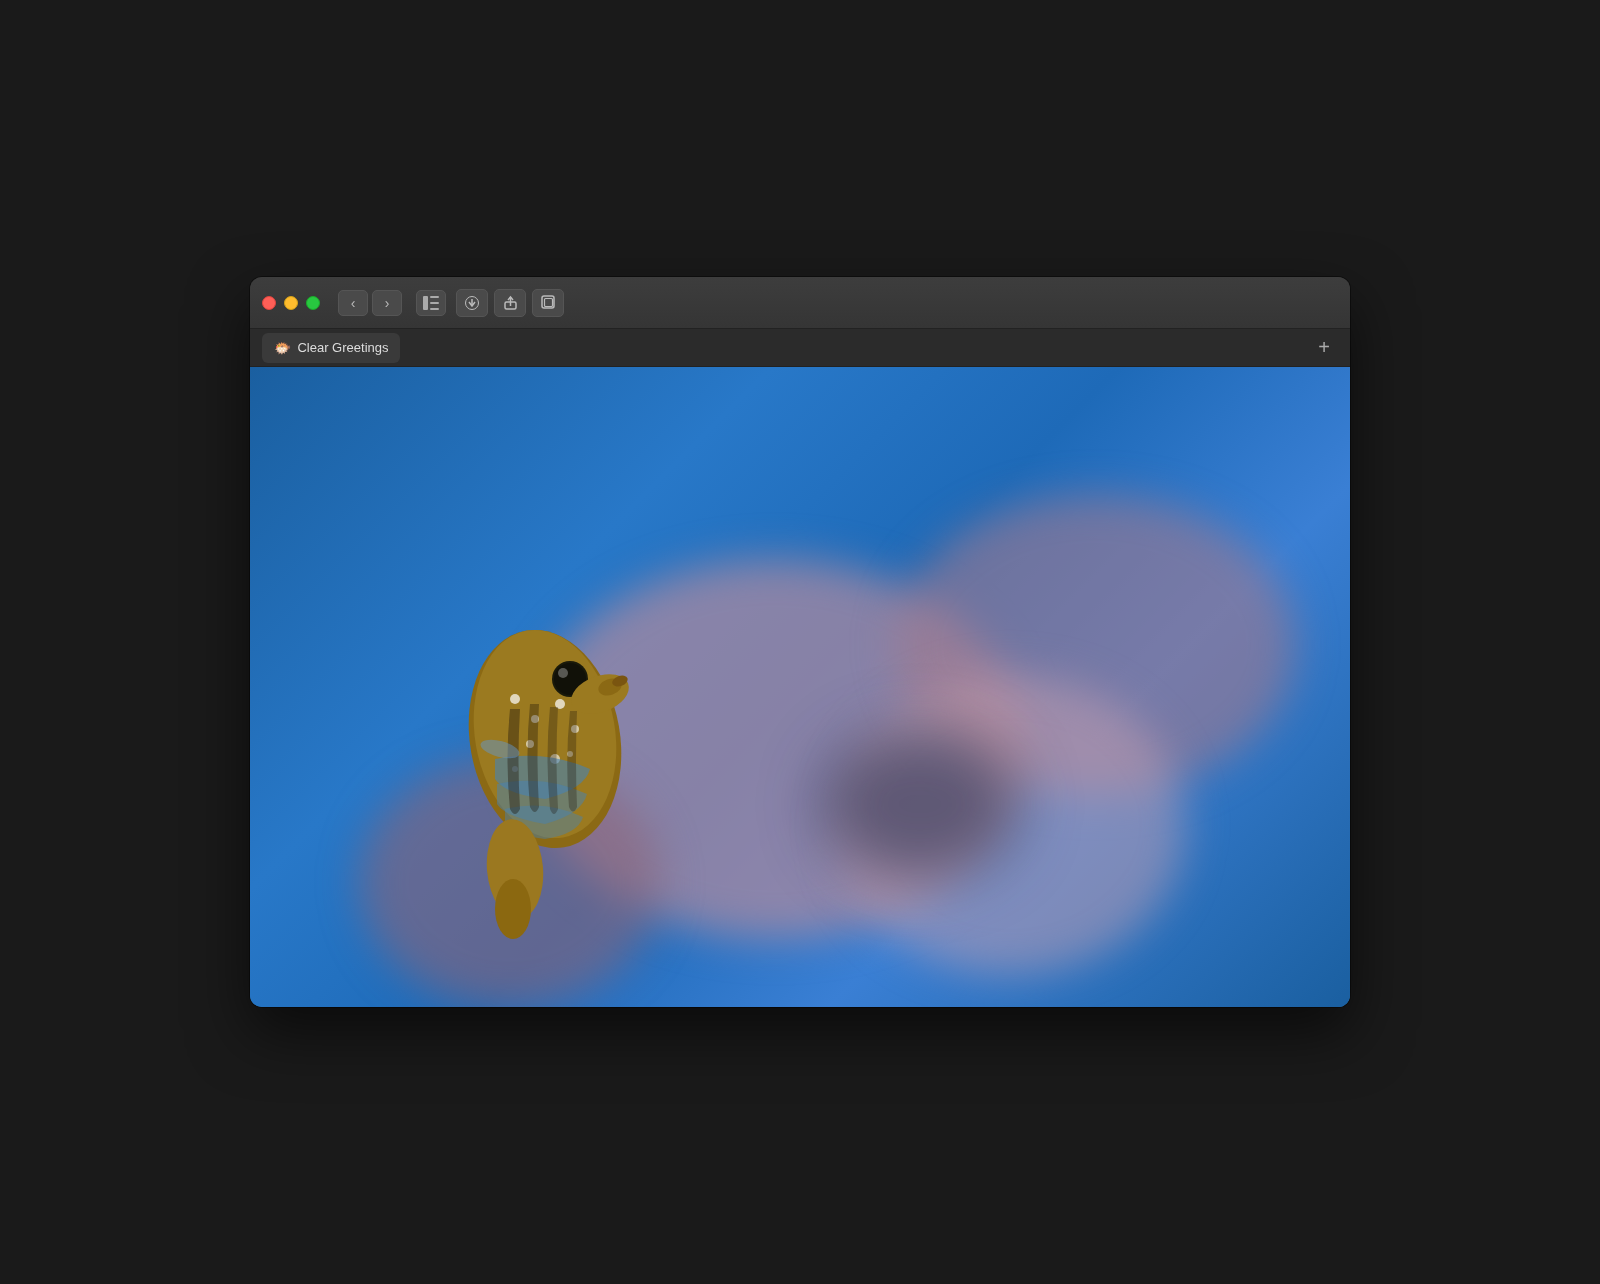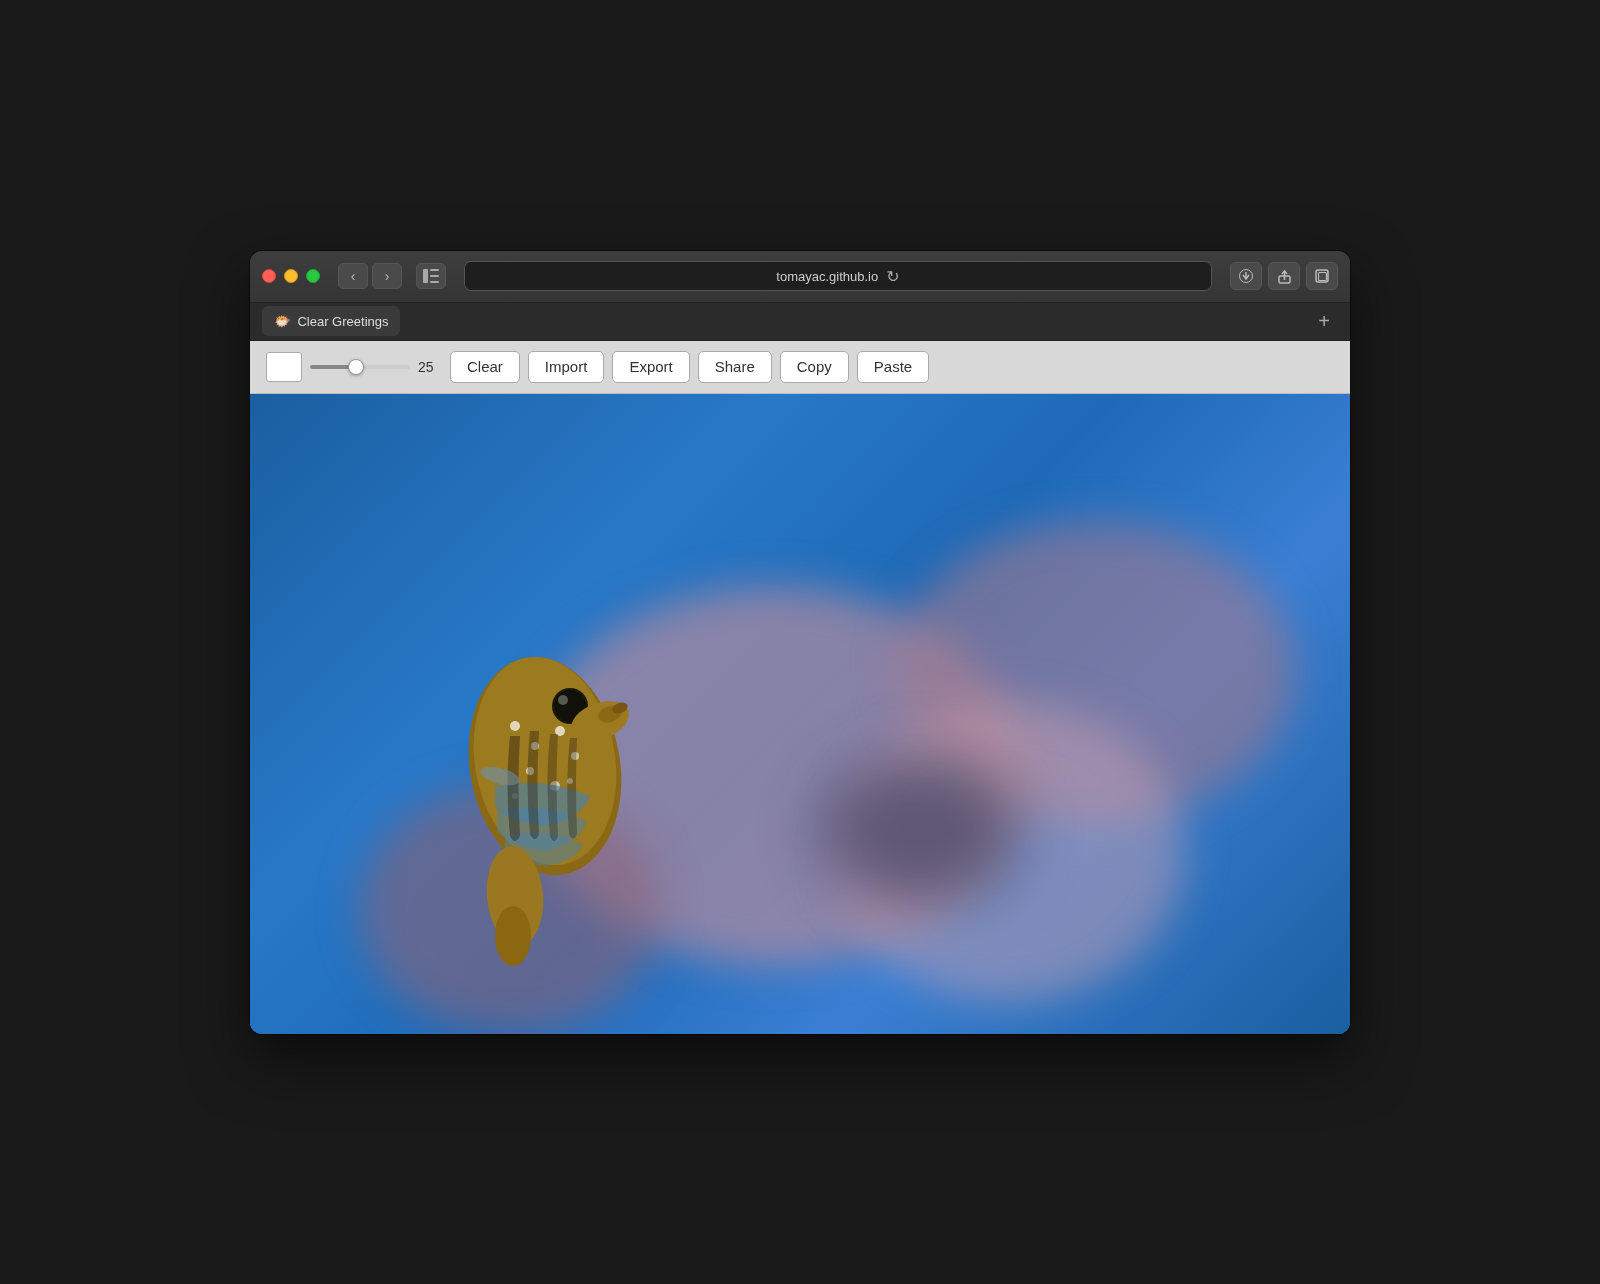--- a/index.html
+++ b/index.html
@@ -347,24 +347,20 @@
 
     <div class="sidebar-toggle">
       <svg width="16" height="14" viewBox="0 0 16 14" fill="none">
         <rect x="0" y="0" width="5" height="14" rx="1" fill="#aaa"></rect>
         <rect x="7" y="0" width="9" height="2" rx="1" fill="#aaa"></rect>
         <rect x="7" y="6" width="9" height="2" rx="1" fill="#aaa"></rect>
         <rect x="7" y="12" width="9" height="2" rx="1" fill="#aaa"></rect>
       </svg>
     </div>
 
-    <div class="address-bar">
-      <span class="address-text">tomayac.github.io</span>
-      <span class="reload-btn">↻</span>
-    </div>
 
     <div class="toolbar-right">
       <div class="toolbar-icon-btn">
         <svg width="14" height="14" viewBox="0 0 14 14" fill="none">
           <circle cx="7" cy="7" r="6.5" stroke="#bbb" fill="none"></circle>
           <polyline points="4,6 7,10 10,6" stroke="#bbb" stroke-width="1.5" fill="none"></polyline>
           <line x1="7" y1="3" x2="7" y2="10" stroke="#bbb" stroke-width="1.5"></line>
         </svg>
       </div>
       <div class="toolbar-icon-btn">
@@ -384,37 +380,20 @@
   </div>
 
   <div class="tabbar">
     <div class="tab">
       <span class="tab-favicon">🐡</span>
       <span>Clear Greetings</span>
     </div>
     <div class="tab-new">+</div>
   </div>
 
-  <div class="app-toolbar">
-    <div class="color-swatch"></div>
-
-    <div class="slider-container">
-      <div class="slider">
-        <div class="slider-thumb"></div>
-      </div>
-      <span class="slider-value">25</span>
-    </div>
-
-    <button class="app-btn">Clear</button>
-    <button class="app-btn">Import</button>
-    <button class="app-btn">Export</button>
-    <button class="app-btn">Share</button>
-    <button class="app-btn">Copy</button>
-    <button class="app-btn">Paste</button>
-  </div>
 
   <div class="canvas-area">
     <div class="fish-scene">
       <div class="bg-layer"></div>
 
       <div class="coral-shape coral-1"></div>
       <div class="coral-shape coral-2"></div>
       <div class="coral-shape coral-3"></div>
       <div class="coral-shape coral-4"></div>
       <div class="dark-bg-area"></div>

